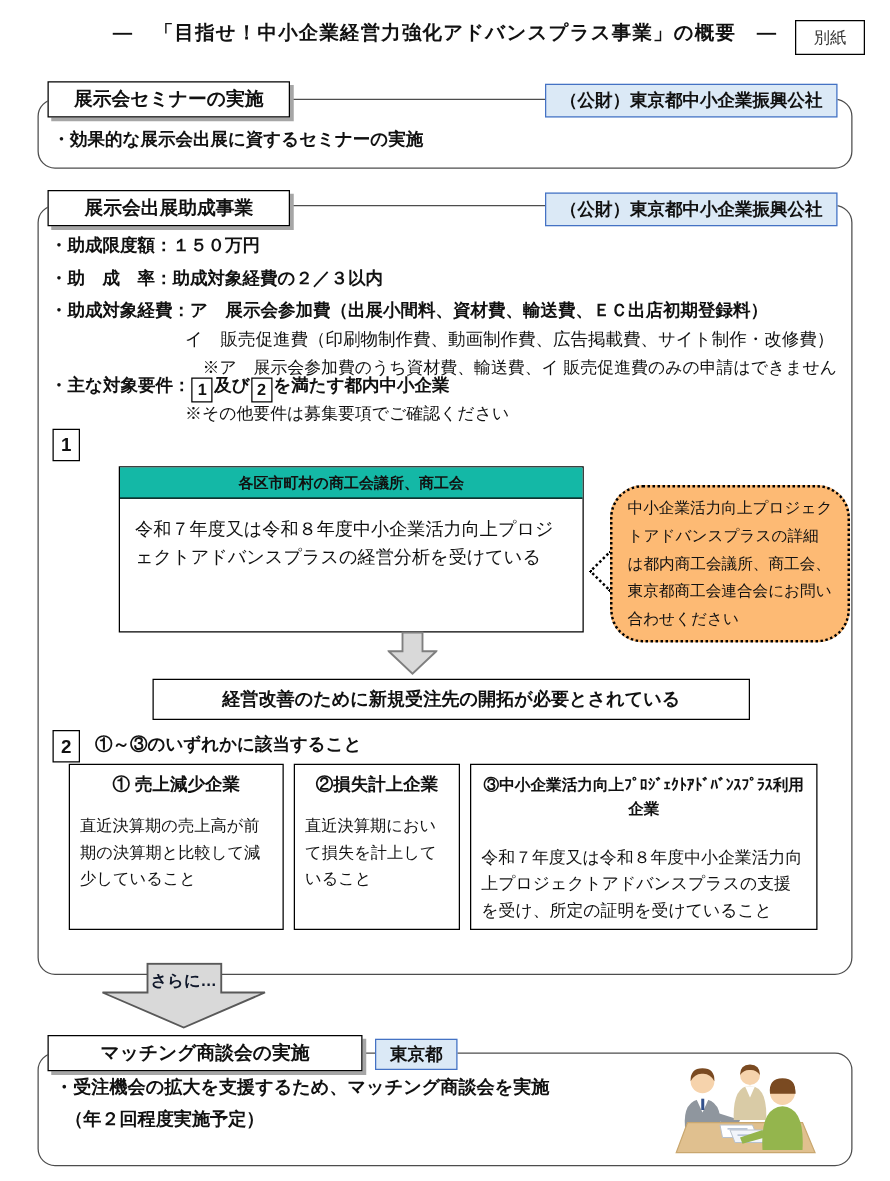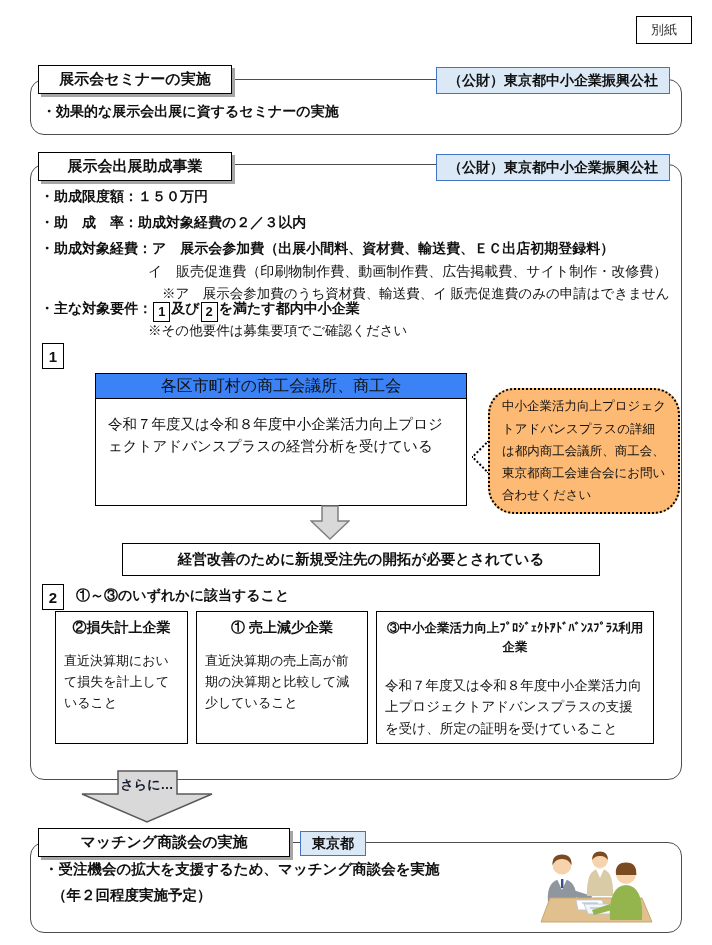--- a/index.html
+++ b/index.html
@@ -52,22 +52,22 @@
   }
   .numbox.inline { width:15px; height:18px; font-size:13px; margin:0 1px; vertical-align:-3px; }
   .numbox.big { width:20px; height:24px; font-size:15px; }
   .step1-label { top:343px; left:42px; }
   .step2-label { top:584px; left:42px; }
   .step2-text { top:587px; left:76px; font-size:14px; font-weight:600; }
   .chamber {
     top:373px; left:95px; width:370px; height:131px; border:1.3px solid #000; background:#fff;
   }
   .chamber-head {
-    height:24px; background:#3b82f6; border-bottom:1.3px solid #000;
-    display:flex; align-items:center; justify-content:center; font-size:16px; font-weight:400;
+    height:24px; background:#14b8a6; border-bottom:1.3px solid #000;
+    display:flex; align-items:center; justify-content:center; font-size:12px; font-weight:700;
   }
   .chamber-body { padding:14px 12px 0 12px; font-size:14.5px; line-height:1.55; }
   .callout {
     top:388px; left:488px; width:188px; height:122px;
     border:2.2px dotted #000; border-radius:26px; background:#fdba74; z-index:3;
     display:flex; align-items:center;
   }
   .callout-text { padding:6px 12px; font-size:12.5px; line-height:1.78; }
   .callout-tail {
     top:445px; left:476px; width:22px; height:22px; background:#fff; z-index:2;
@@ -95,20 +95,21 @@
   }
   .mt-bullet1 { top:860px; left:44px; font-size:14.5px; font-weight:700; }
   .mt-bullet2 { top:886px; left:52px; font-size:14.5px; font-weight:700; }
   .illustration { top:846px; left:540px; width:115px; height:82px; z-index:4; }
 </style>
 </head>
 <body>
 
 <div class="page">
 
+  <div class="abs title">―　「目指せ！中小企業経営力強化アドバンスプラス事業」の概要　―</div>
   <div class="abs besshi">別紙</div>
 
   <section class="abs panel panel-seminar"></section>
   <div class="abs tab tab-seminar">展示会セミナーの実施</div>
   <div class="abs org org-seminar">（公財）東京都中小企業振興公社</div>
   <div class="abs line seminar-bullet">・効果的な展示会出展に資するセミナーの実施</div>
 
   <section class="abs panel panel-subsidy"></section>
   <div class="abs tab tab-subsidy">展示会出展助成事業</div>
   <div class="abs org org-subsidy">（公財）東京都中小企業振興公社</div>
@@ -139,27 +140,27 @@
   <svg class="abs arrow-small" viewBox="0 0 40 36">
     <polygon points="12,1 28,1 28,16 39,16 20,34 1,16 12,16" fill="#d9d9d9" stroke="#7f7f7f" stroke-width="1.5"></polygon>
   </svg>
 
   <div class="abs reqbox">経営改善のために新規受注先の開拓が必要とされている</div>
 
   <div class="abs numbox big step2-label">2</div>
   <div class="abs step2-text">①～③のいずれかに該当すること</div>
 
   <div class="abs cards">
+    <div class="card card1">
+      <div class="card-title">① 売上減少企業</div>
+      <div class="card-body">直近決算期の売上高が前期の決算期と比較して減少していること</div>
+    </div>
     <div class="card card2">
       <div class="card-title">②損失計上企業</div>
       <div class="card-body">直近決算期において損失を計上していること</div>
-    </div>
-    <div class="card card1">
-      <div class="card-title">① 売上減少企業</div>
-      <div class="card-body">直近決算期の売上高が前期の決算期と比較して減少していること</div>
     </div>
     <div class="card card3">
       <div class="card-title">③中小企業活力向上ﾌﾟﾛｼﾞｪｸﾄｱﾄﾞﾊﾞﾝｽﾌﾟﾗｽ利用企業</div>
       <div class="card-body">令和７年度又は令和８年度中小企業活力向上プロジェクトアドバンスプラスの支援を受け、所定の証明を受けていること</div>
     </div>
   </div>
 
   <svg class="abs further-arrow" viewBox="0 0 200 54">
     <polygon points="71,1 130,1 130,24 165,24 100,52 35,24 71,24" fill="#d9d9d9" stroke="#595959" stroke-width="1.5"></polygon>
   </svg>

